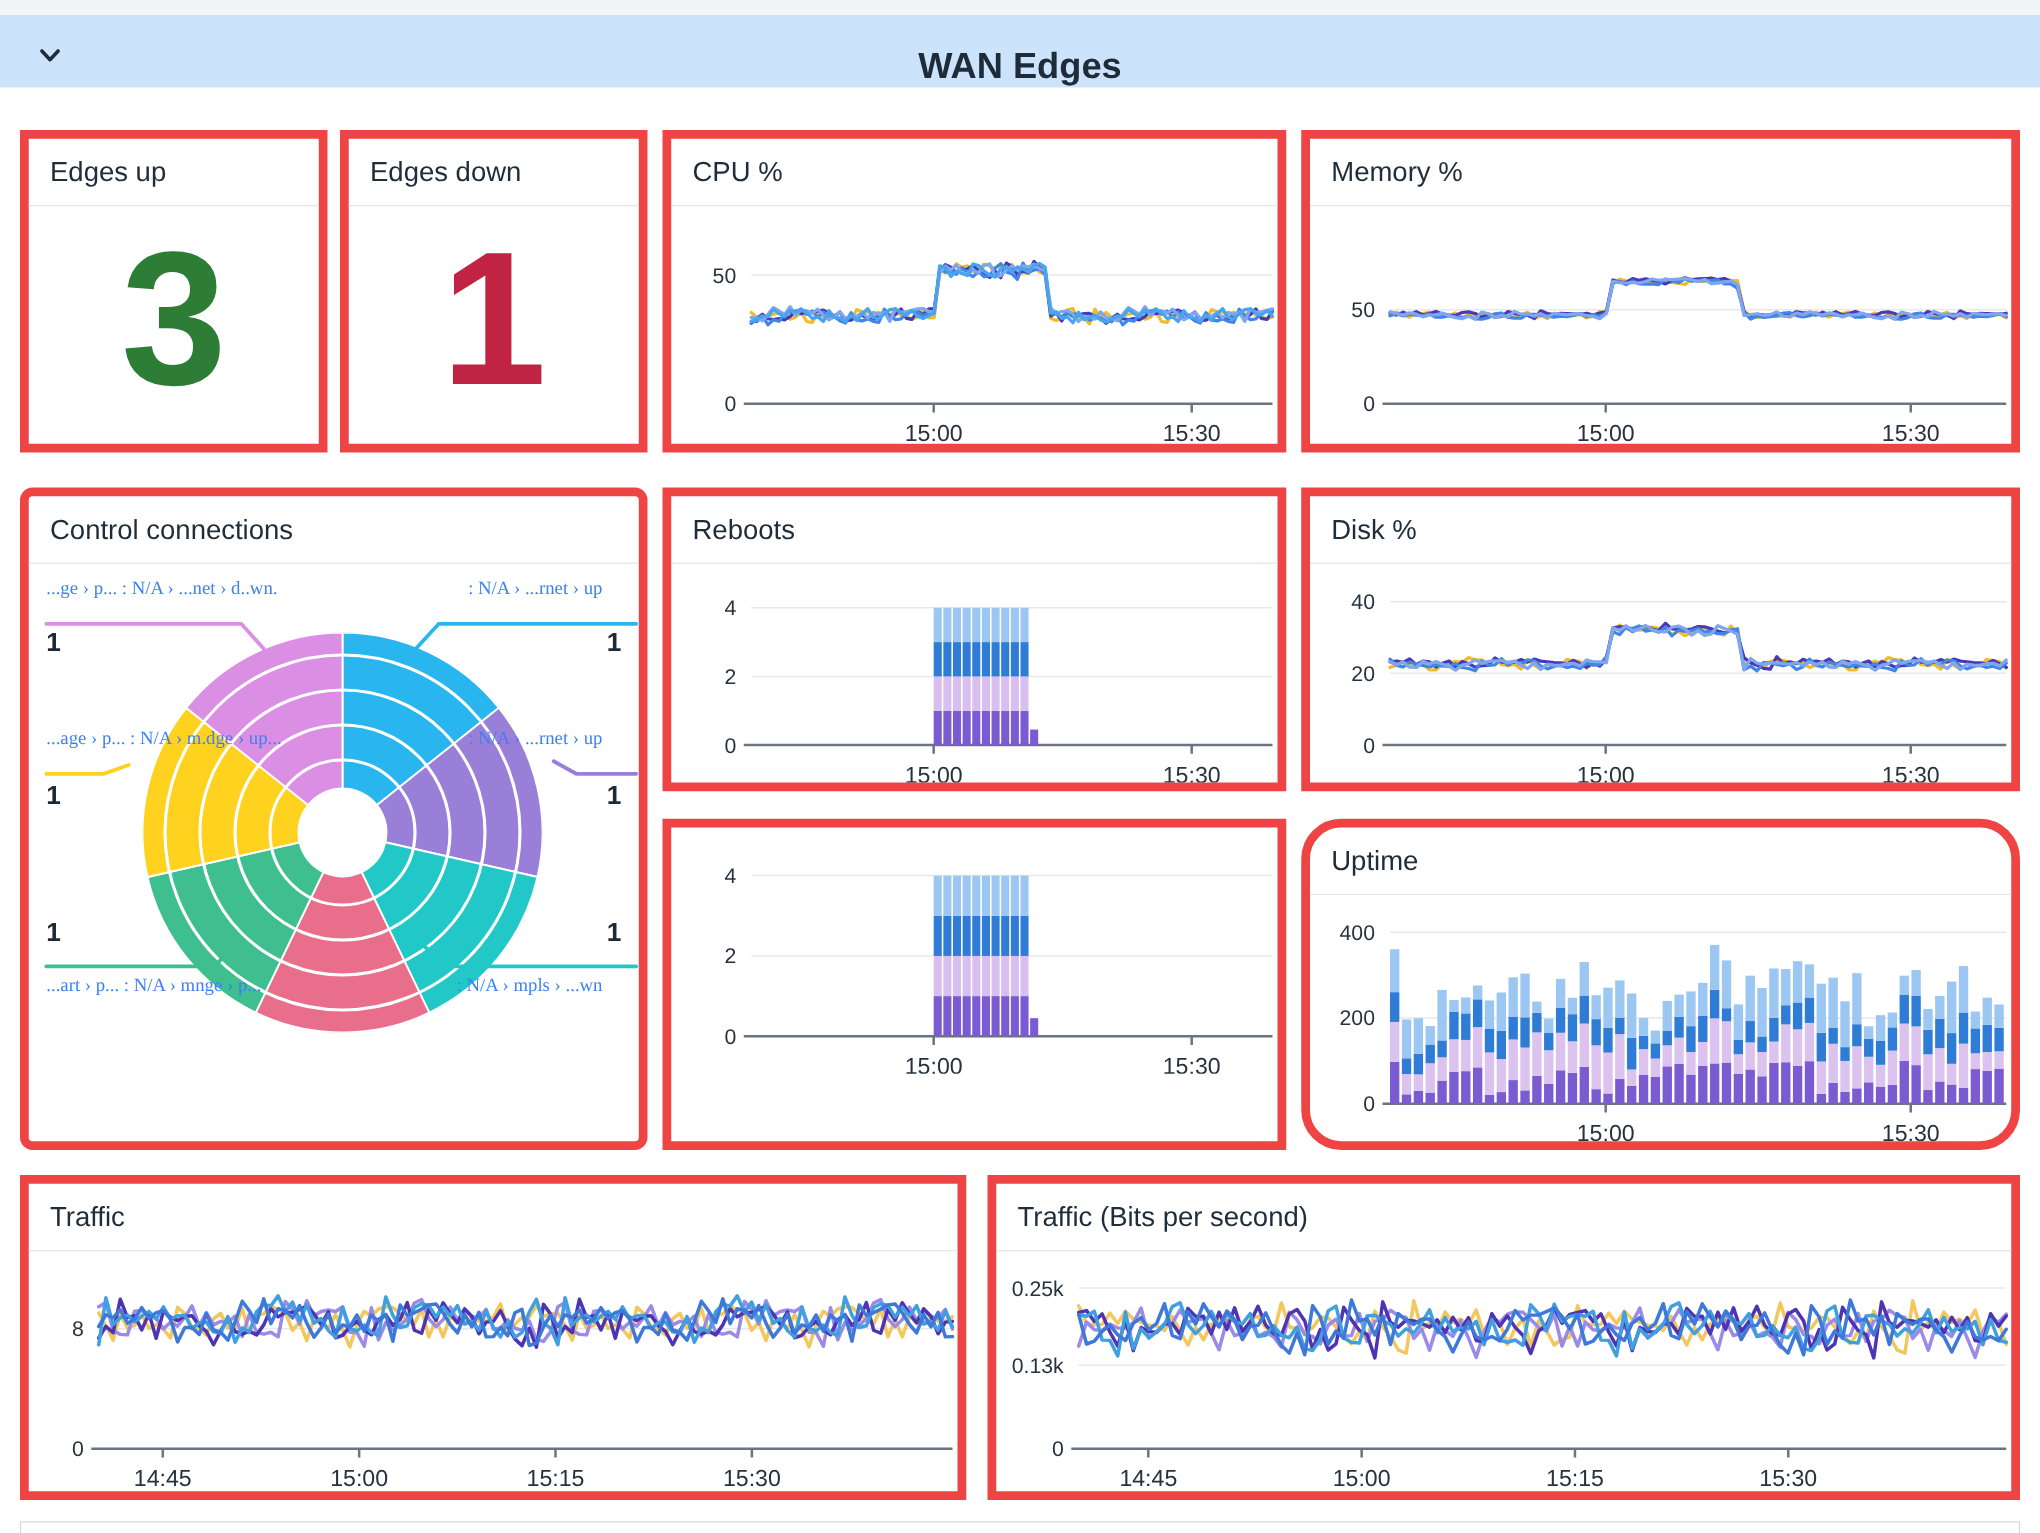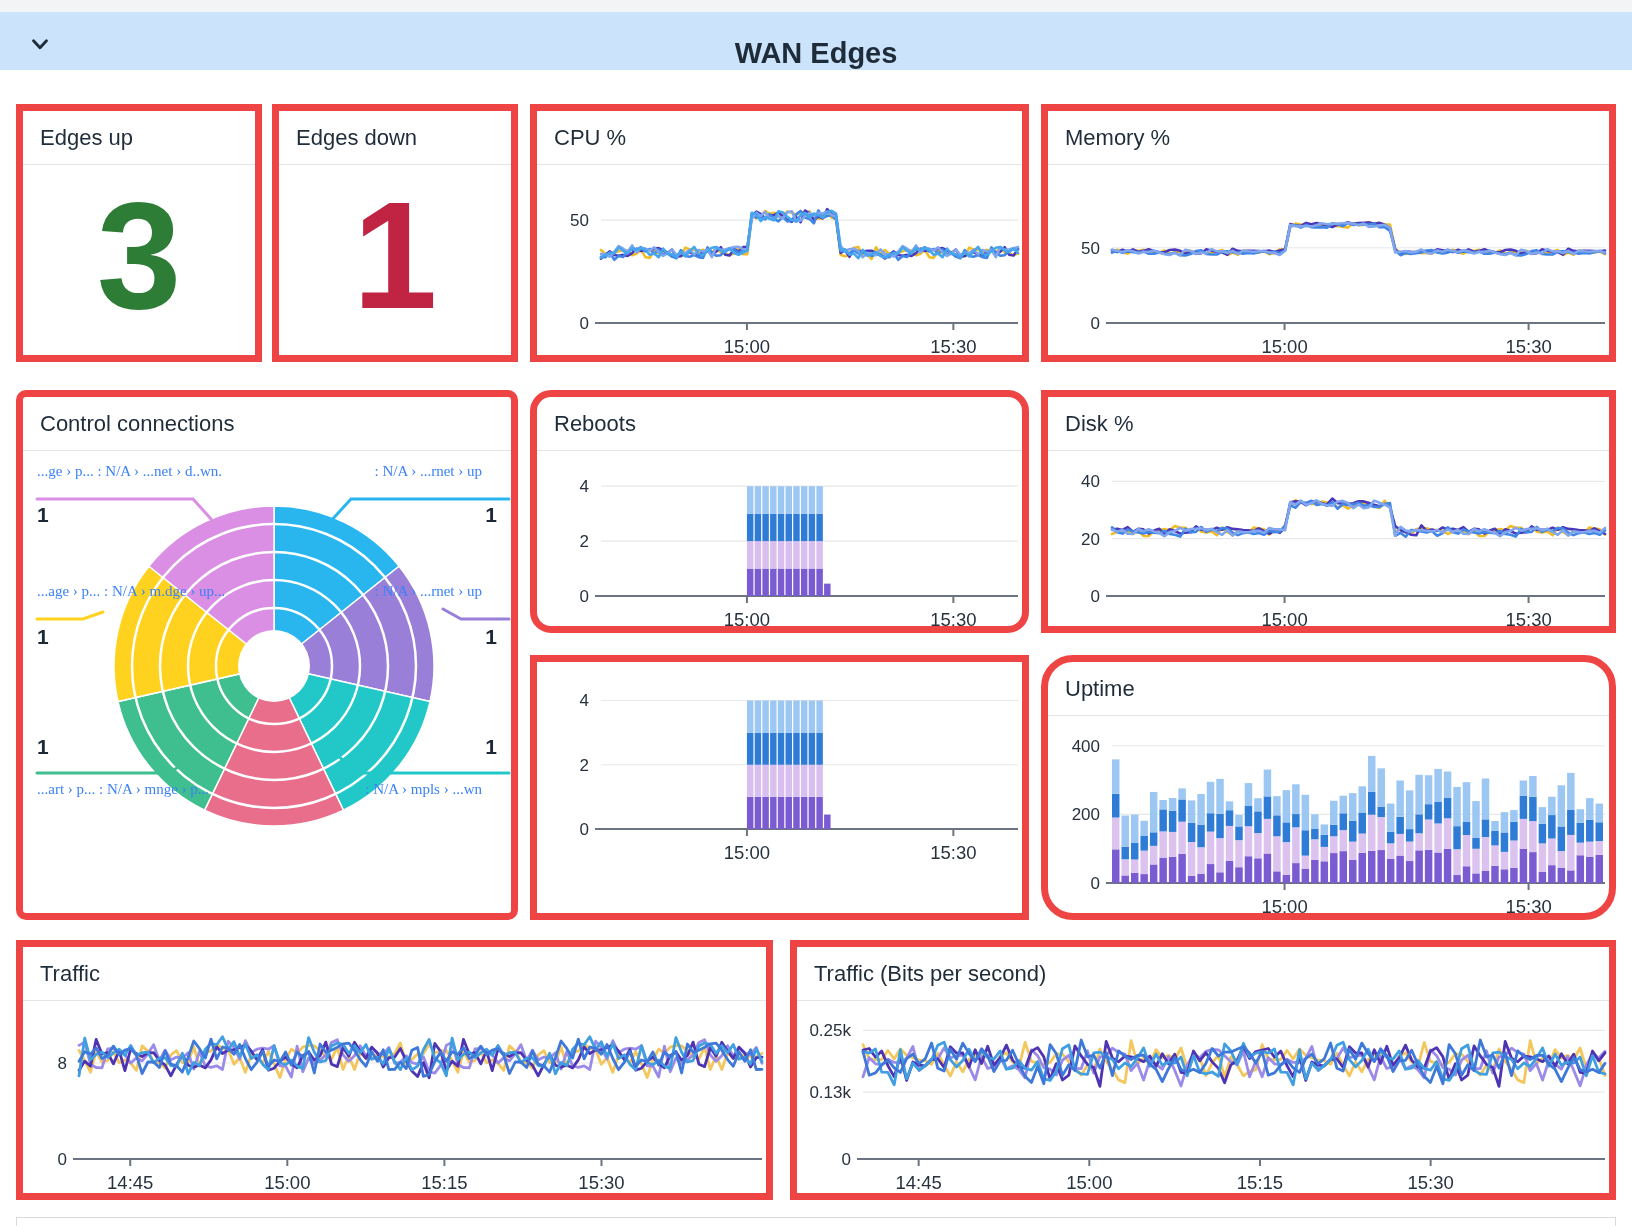--- a/index.html
+++ b/index.html
@@ -150,21 +150,21 @@
     <span class="lbl-val" style="right:14px;top:174px;">1</span>
     <span class="lbl-val" style="left:14px;top:284px;">1</span>
     <span class="lbl-val" style="right:14px;top:284px;">1</span>
     <div class="lbl-row" style="top:330px;">
       <span class="lbl-left">...art › p... : N/A › mnge › p...</span>
       <span class="lbl-right">: N/A › mpls › ...wn</span>
     </div>
   </div>
 </div>
 
-<div class="panel" style="left:530px;top:390px;width:499px;height:243px;border-radius:21px;">
+<div class="panel" style="left:530px;top:390px;width:499px;height:243px;">
   <div class="panel-header">
     <div class="panel-title">Reboots</div>
   </div>
   <div class="panel-body">
       <div class="chart"><svg viewBox="0 0 497 187" width="497" height="187">
           <line x1="64" y1="90.10638297872342" x2="481" y2="90.10638297872342" stroke="#e7e8ea" stroke-width="1.2"></line>
           <line x1="64" y1="35.212765957446805" x2="481" y2="35.212765957446805" stroke="#e7e8ea" stroke-width="1.2"></line>
           <line x1="58" y1="145" x2="481" y2="145" stroke="#6b7480" stroke-width="2"></line>
           <line x1="209.95" y1="145" x2="209.95" y2="152" stroke="#6b7480" stroke-width="2"></line>
           <text x="209.95" y="175" text-anchor="middle" fill="#27323e" font-size="18.5">15:00</text>

